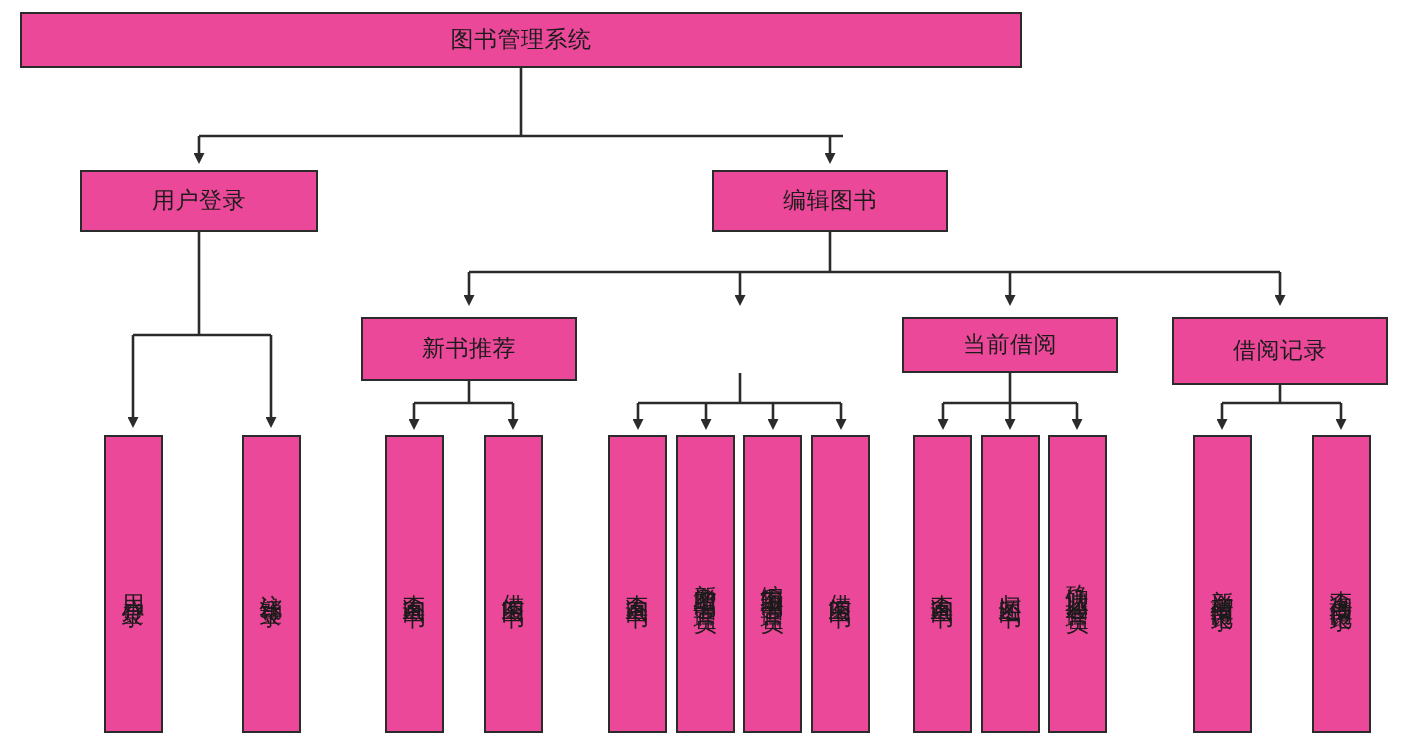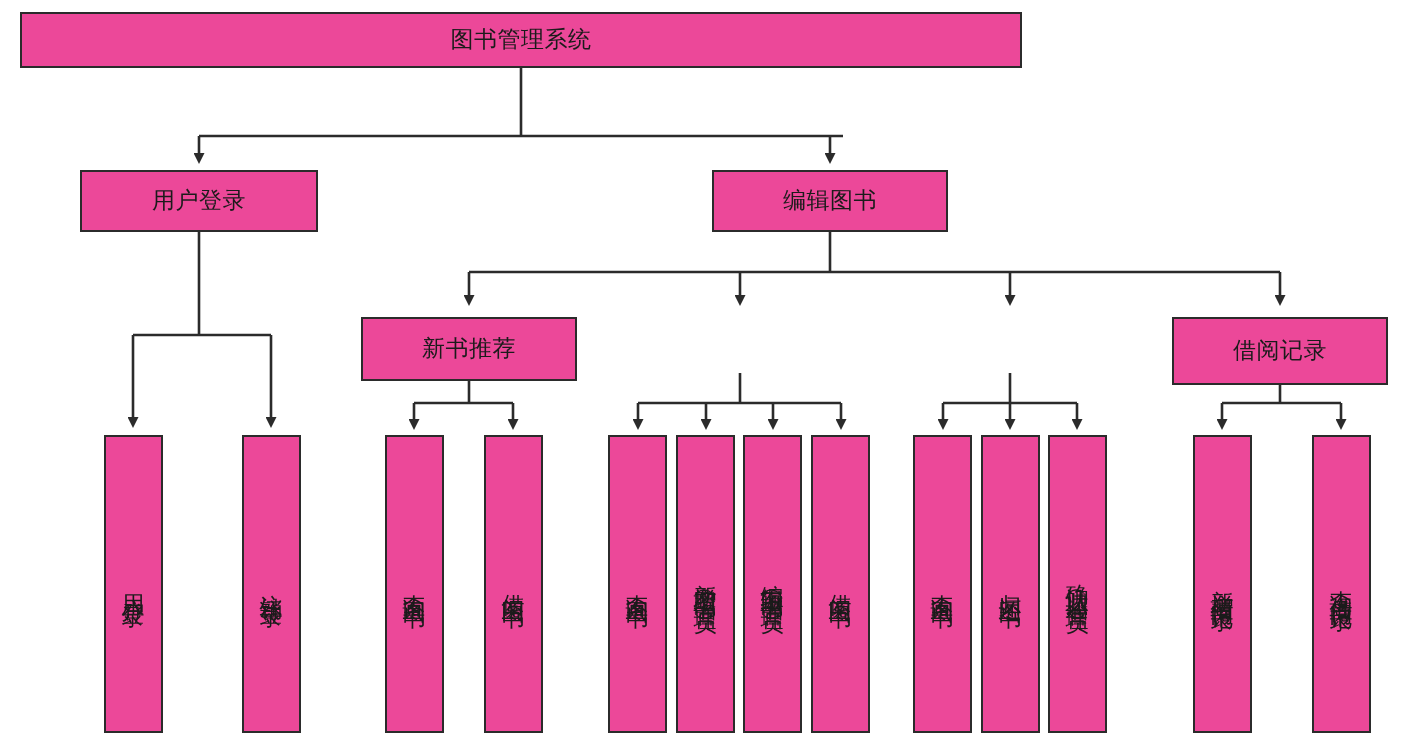--- a/index.html
+++ b/index.html
@@ -128,20 +128,23 @@
   <div class="node h" style="left:80px; top:170px; width:238px; height:62px;">
     <span class="label">用户登录</span>
   </div>
   <div class="node h" style="left:712px; top:170px; width:236px; height:62px;">
     <span class="label">编辑图书</span>
   </div>
 
   <div class="node h" style="left:361px; top:317px; width:216px; height:64px;">
     <span class="label">新书推荐</span>
   </div>
+  <div class="node h" style="left:902px; top:317px; width:216px; height:56px;">
+    <span class="label">当前借阅</span>
+  </div>
   <div class="node h" style="left:1172px; top:317px; width:216px; height:68px;">
     <span class="label">借阅记录</span>
   </div>
 
   <div class="node v" style="left:104px; top:435px; width:59px; height:298px;">
     <span class="label">用户登录</span>
   </div>
   <div class="node v" style="left:242px; top:435px; width:59px; height:298px;">
     <span class="label">注销登录</span>
   </div>

